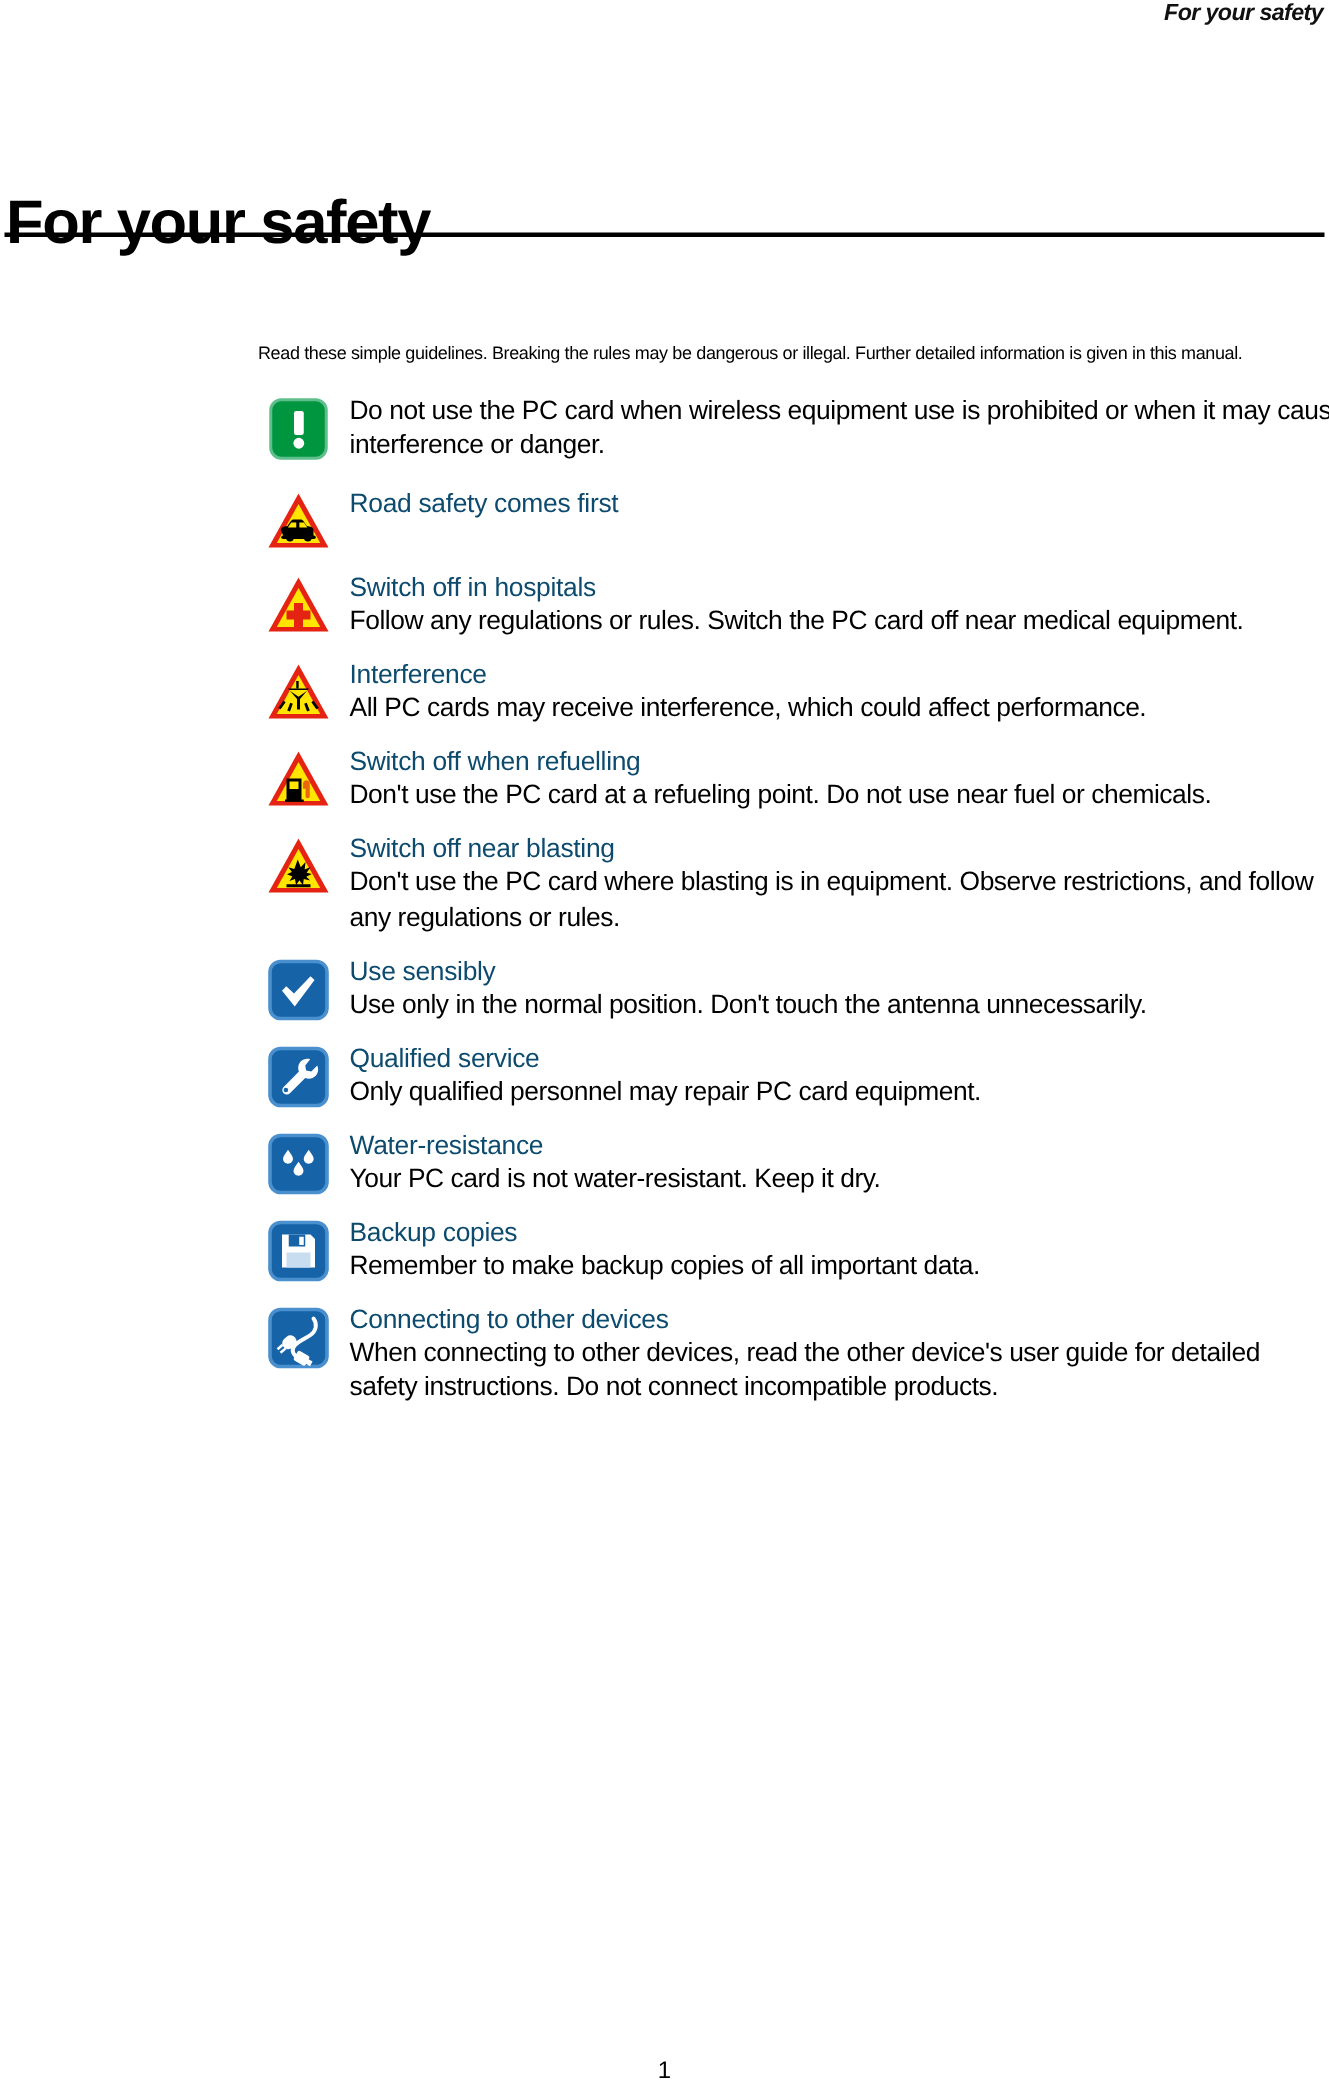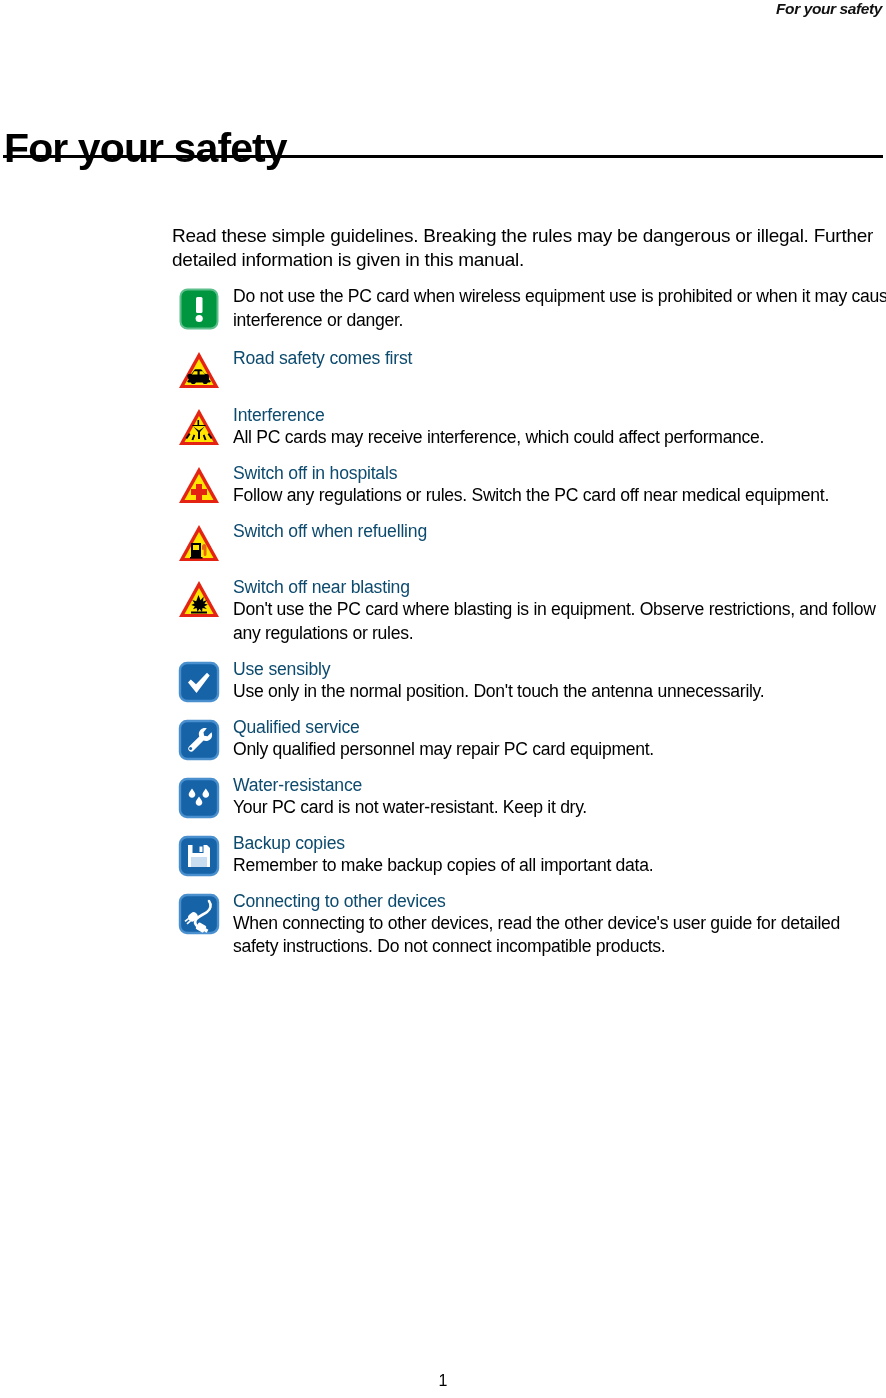--- a/index.html
+++ b/index.html
@@ -52,21 +52,21 @@
 
   
   #content {
     position: absolute;
     top: 224px;
     left: 172px;
     width: 714px;
   }
 
   #intro {
-    font-size: 19px;
+    font-size: 12px;
     line-height: 23.5px;
     letter-spacing: -0.25px;
     width: 712px;
     margin: 0 0 14px 0;
   }
 
   .guideline {
     position: relative;
     padding-left: 61px;
     margin-bottom: 12.5px;
@@ -140,65 +140,66 @@
         <path d="M22 10 L36.5 36 L7.5 36 Z" fill="#ffe500"></path>
         <path d="M12 31.5 h20 v-4.2 c0-1.1-.8-2-1.8-2.2l-2.6-.4-2.3-3.3c-.5-.7-1.2-1.1-2-1.1h-4.4c-.8 0-1.6.4-2 1.1l-2.3 3.3-2.6.4c-1 .2-1.8 1.1-1.8 2.2z" fill="#000000"></path>
         <rect x="10.5" y="31" width="23" height="2.4" rx="1.2" fill="#000000"></rect>
         <circle cx="16.3" cy="32.4" r="2.6" fill="#000000"></circle>
         <circle cx="28.2" cy="32.4" r="2.6" fill="#000000"></circle>
         <path d="M17.2 22.3 h3.3 v3.3 h-5.6z" fill="#ffe500"></path>
         <path d="M22.6 22.3 h3.1 l2.2 3.3 h-5.3z" fill="#ffe500"></path>
       </svg>
     </span>
     <p class="g-title">Road safety comes first</p>
+  </div>
+
+  <div class="guideline">
+    <span class="icon">
+      <svg viewBox="0 0 44 44" width="44" height="44">
+        <path d="M22 3 L42 39 L2 39 Z" fill="#e42313"></path>
+        <path d="M22 10 L36.5 36 L7.5 36 Z" fill="#ffe500"></path>
+        <path d="M19 20 h6 v5 h5 v6 h-5 v5 h-6 v-5 h-5 v-6 h5z" fill="#e42313"></path>
+      </svg>
+    </span>
+    <p class="g-title">Switch off in hospitals</p>
+    <p class="g-text">Follow any regulations or rules. Switch the PC card off near medical equipment.</p>
   </div>
 
   <div class="guideline">
     <span class="icon">
       <svg viewBox="0 0 44 44" width="44" height="44">
         <path d="M22 3 L42 39 L2 39 Z" fill="#e42313"></path>
         <path d="M22 10 L36.5 36 L7.5 36 Z" fill="#ffe500"></path>
         <path d="M15 19 h14 l-6 7 v7 h-2 v-7z" fill="#000000"></path>
         <path d="M15.5 20 L22 24.5 L28.5 20z" fill="#ffe500"></path>
         <path d="M12 27 l-3.5 5 1.6 .9 3.3-4.7z" fill="#000000"></path>
         <path d="M16.5 28.5 l-2 5.2 1.8 .6 1.9-5.1z" fill="#000000"></path>
         <path d="M32 27 l3.5 5 -1.6 .9 -3.3-4.7z" fill="#000000"></path>
         <path d="M27.5 28.5 l2 5.2 -1.8 .6 -1.9-5.1z" fill="#000000"></path>
         <rect x="20.5" y="14" width="1.6" height="5" fill="#000000"></rect>
       </svg>
     </span>
     <p class="g-title">Interference</p>
     <p class="g-text">All PC cards may receive interference, which could affect performance.</p>
   </div>
 
-  <div class="guideline">
-    <span class="icon">
-      <svg viewBox="0 0 44 44" width="44" height="44">
-        <path d="M22 3 L42 39 L2 39 Z" fill="#e42313"></path>
-        <path d="M22 10 L36.5 36 L7.5 36 Z" fill="#ffe500"></path>
-        <path d="M19 20 h6 v5 h5 v6 h-5 v5 h-6 v-5 h-5 v-6 h5z" fill="#e42313"></path>
-      </svg>
-    </span>
-    <p class="g-title">Switch off in hospitals</p>
-    <p class="g-text">Follow any regulations or rules. Switch the PC card off near medical equipment.</p>
-  </div>
-
 
   <div class="guideline">
     <span class="icon">
       <svg viewBox="0 0 44 44" width="44" height="44">
         <path d="M22 3 L42 39 L2 39 Z" fill="#e42313"></path>
         <path d="M22 10 L36.5 36 L7.5 36 Z" fill="#ffe500"></path>
         <path d="M14 21 h10 v15 h-10z" fill="#000000"></path>
         <rect x="16" y="23" width="6" height="5" fill="#ffe500"></rect>
         <path d="M25 24.5 c0-1.5 1.2-2.4 2.3-2.4 1.2 0 2.2 .9 2.2 2.3v8.2c0 .9-.6 1.5-1.4 1.5-.8 0-1.4-.6-1.4-1.5v-4.8h-1.7z" fill="#e9680e"></path>
         <rect x="13" y="35" width="12.5" height="1.6" fill="#000000"></rect>
       </svg>
     </span>
     <p class="g-title">Switch off when refuelling</p>
+    <p class="g-text">Don't use the PC card at a refueling point. Do not use near fuel or chemicals.</p>
   </div>
 
   <div class="guideline">
     <span class="icon">
       <svg viewBox="0 0 44 44" width="44" height="44">
         <path d="M22 3 L42 39 L2 39 Z" fill="#e42313"></path>
         <path d="M22 10 L36.5 36 L7.5 36 Z" fill="#ffe500"></path>
         <path d="M21.5 17 l2 5.2 3.2-3.6-.6 5 4-1.6-2.7 3.8 3.5 .8-3.7 1.9 2.6 2.5-4.3-1-.5 4.2-2.4-3.4-2.2 3.2-.8-4-3.6 1.3 1.9-3-3.6-1.4 3.3-1.6-2.4-3.2 4 1.2z" fill="#000000"></path>
         <rect x="14" y="33.5" width="16" height="2" fill="#000000"></rect>
       </svg>

